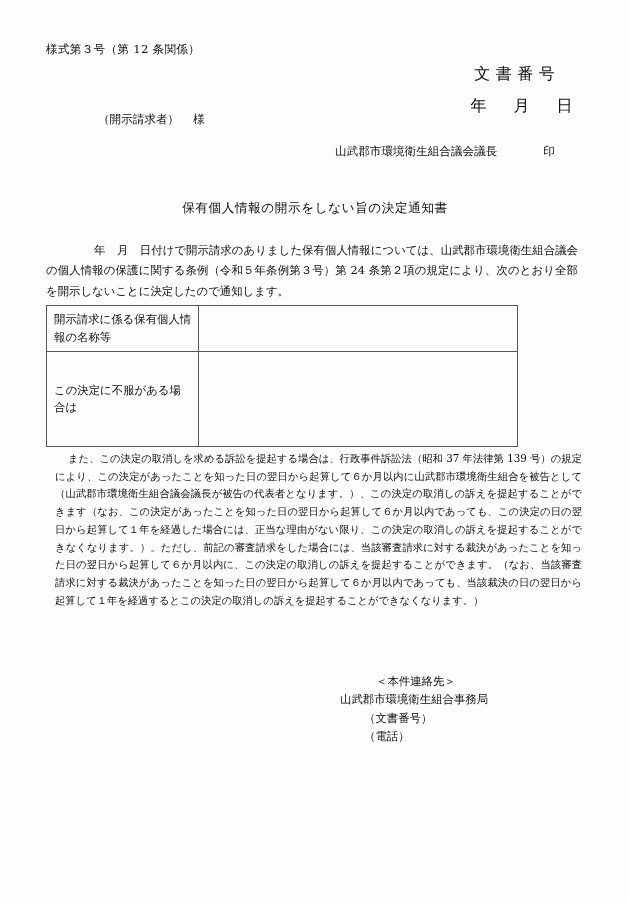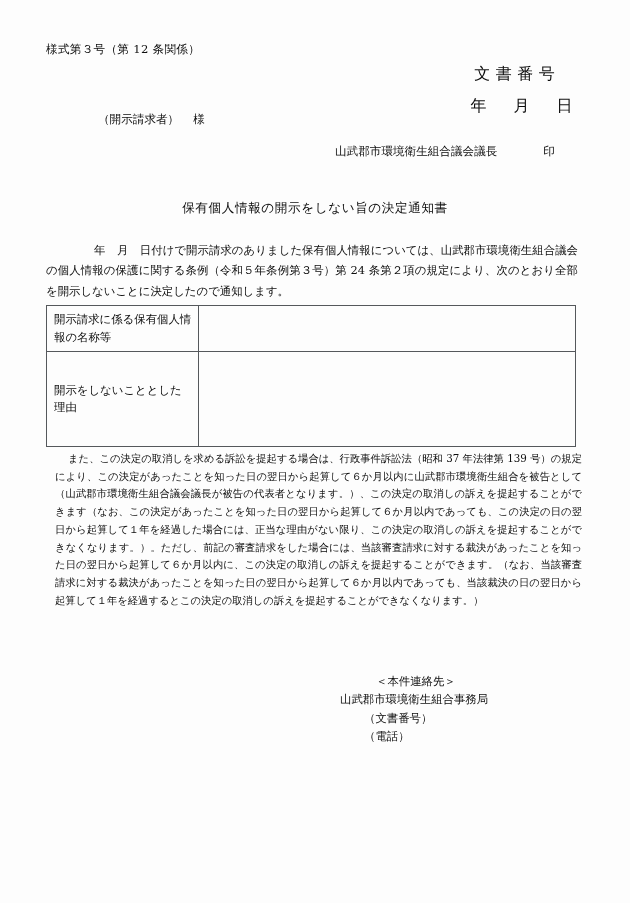--- a/index.html
+++ b/index.html
@@ -93,21 +93,21 @@
     line-height: 1.78;
     text-align: justify;
     text-indent: 48px;
   }
 
   
   .info-table {
     position: absolute;
     left: 46px;
     top: 305px;
-    width: 530px;
+    width: 472px;
     border-collapse: collapse;
     table-layout: fixed;
   }
   .info-table td {
     border: 1px solid #55585c;
     vertical-align: middle;
     font-size: 11.4px;
     line-height: 1.55;
   }
   .info-table td.label {
@@ -186,21 +186,21 @@
 
   <div class="body-para">年　月　日付けで開示請求のありました保有個人情報については、山武郡市環境衛生組合議会の個人情報の保護に関する条例（令和５年条例第３号）第 24 条第２項の規定により、次のとおり全部を開示しないことに決定したので通知します。</div>
 
   <table class="info-table">
     <tbody>
       <tr class="row-name">
         <td class="label">開示請求に係る保有個人情報の名称等</td>
         <td class="value"></td>
       </tr>
       <tr class="row-reason">
-        <td class="label">開示をしないこととした理由</td>
+        <td class="label">この決定に不服がある場合は</td>
         <td class="value"></td>
       </tr>
     </tbody>
   </table>
 
   <div class="footnote">
     <p class="cont">また、この決定の取消しを求める訴訟を提起する場合は、行政事件訴訟法（昭和 37 年法律第 139 号）の規定により、この決定があったことを知った日の翌日から起算して６か月以内に山武郡市環境衛生組合を被告として（山武郡市環境衛生組合議会議長が被告の代表者となります。）、この決定の取消しの訴えを提起することができます（なお、この決定があったことを知った日の翌日から起算して６か月以内であっても、この決定の日の翌日から起算して１年を経過した場合には、正当な理由がない限り、この決定の取消しの訴えを提起することができなくなります。）。ただし、前記の審査請求をした場合には、当該審査請求に対する裁決があったことを知った日の翌日から起算して６か月以内に、この決定の取消しの訴えを提起することができます。（なお、当該審査請求に対する裁決があったことを知った日の翌日から起算して６か月以内であっても、当該裁決の日の翌日から起算して１年を経過するとこの決定の取消しの訴えを提起することができなくなります。）</p>
   </div>
 
   <div class="contact">

